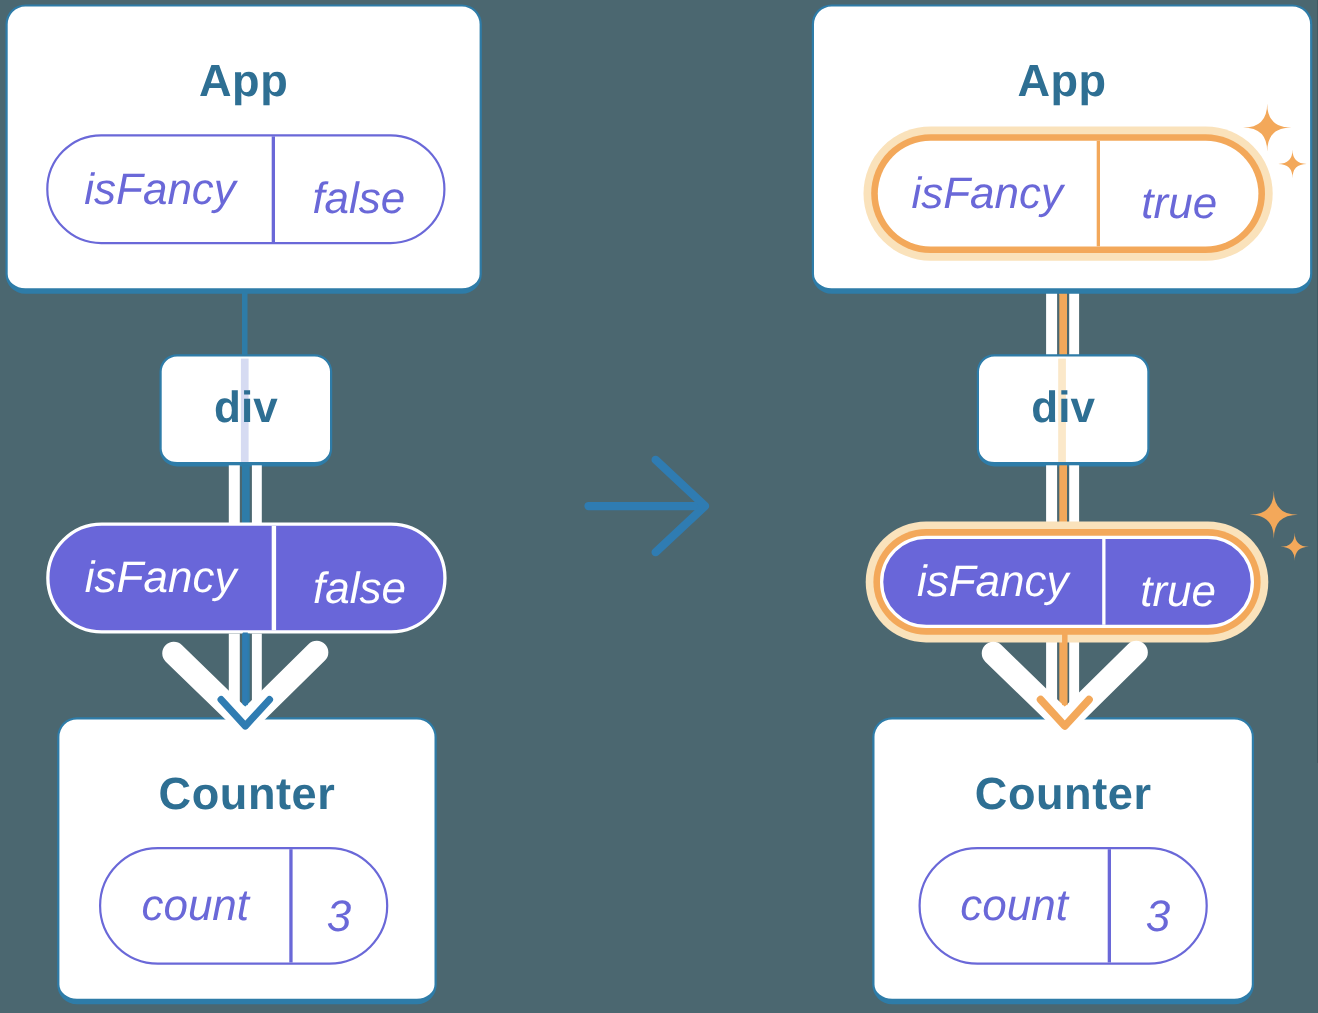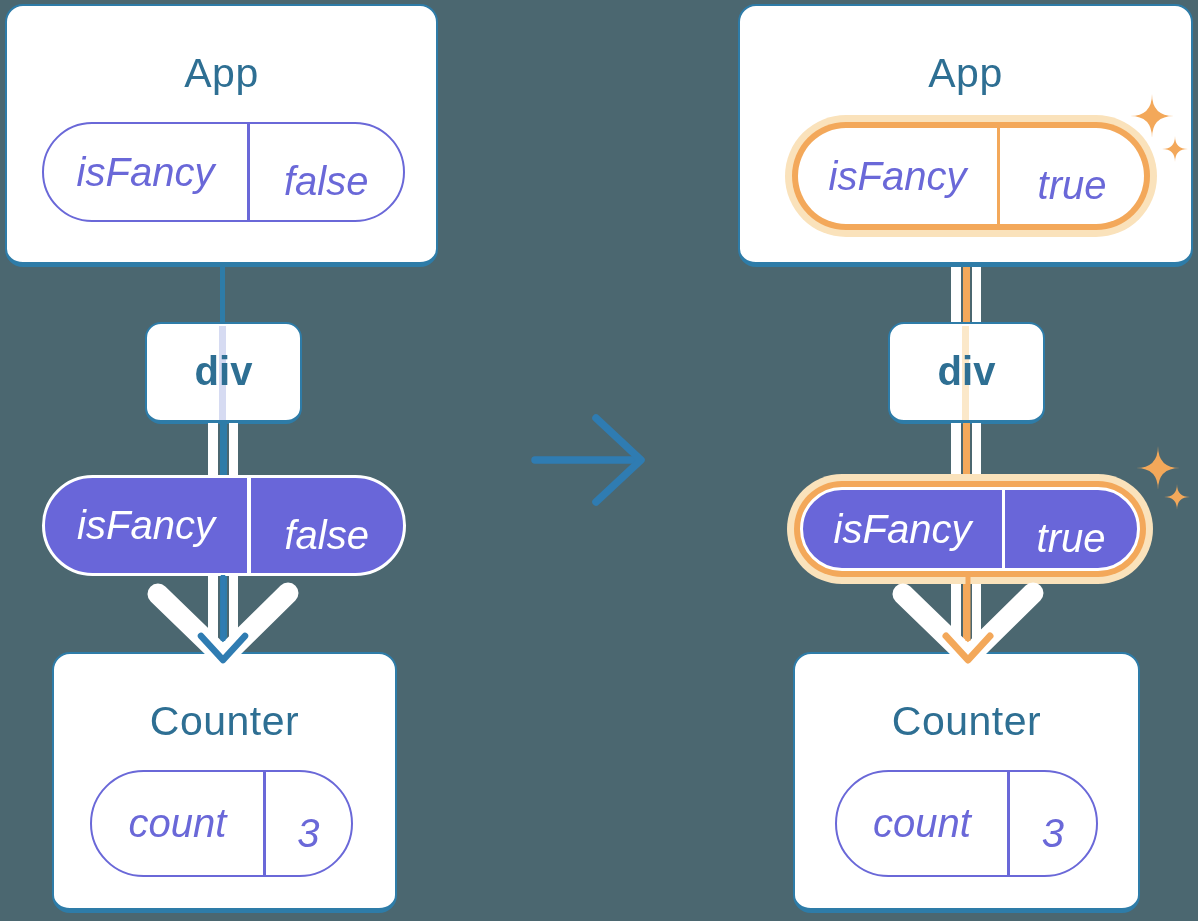--- a/index.html
+++ b/index.html
@@ -16,21 +16,21 @@
     box-sizing:border-box;
   }
   .box{
     position:absolute;background:#fff;
     border:2.5px solid var(--card-border,#2E7CA8);
     border-bottom-width:4.5px;border-radius:16px;
     box-sizing:border-box;
   }
   .card-title{
     position:absolute;text-align:center;
-    font-size:41px;font-weight:400;letter-spacing:.5px;
+    font-size:41px;font-weight:700;letter-spacing:.5px;
     color:var(--heading,#2E6F93);
   }
   .box-label{
     position:absolute;display:flex;align-items:center;justify-content:center;
     font-size:40px;font-weight:600;color:var(--heading,#2E6F93);
   }
   .stripe{position:absolute;width:7px;}
   .stripe.lavender{background:var(--lavender,#D6DBF2);}
   .stripe.peach{background:var(--orange-light,#FBE8C9);}
   .stripe.orange{background:var(--orange,#F3A85A);}

